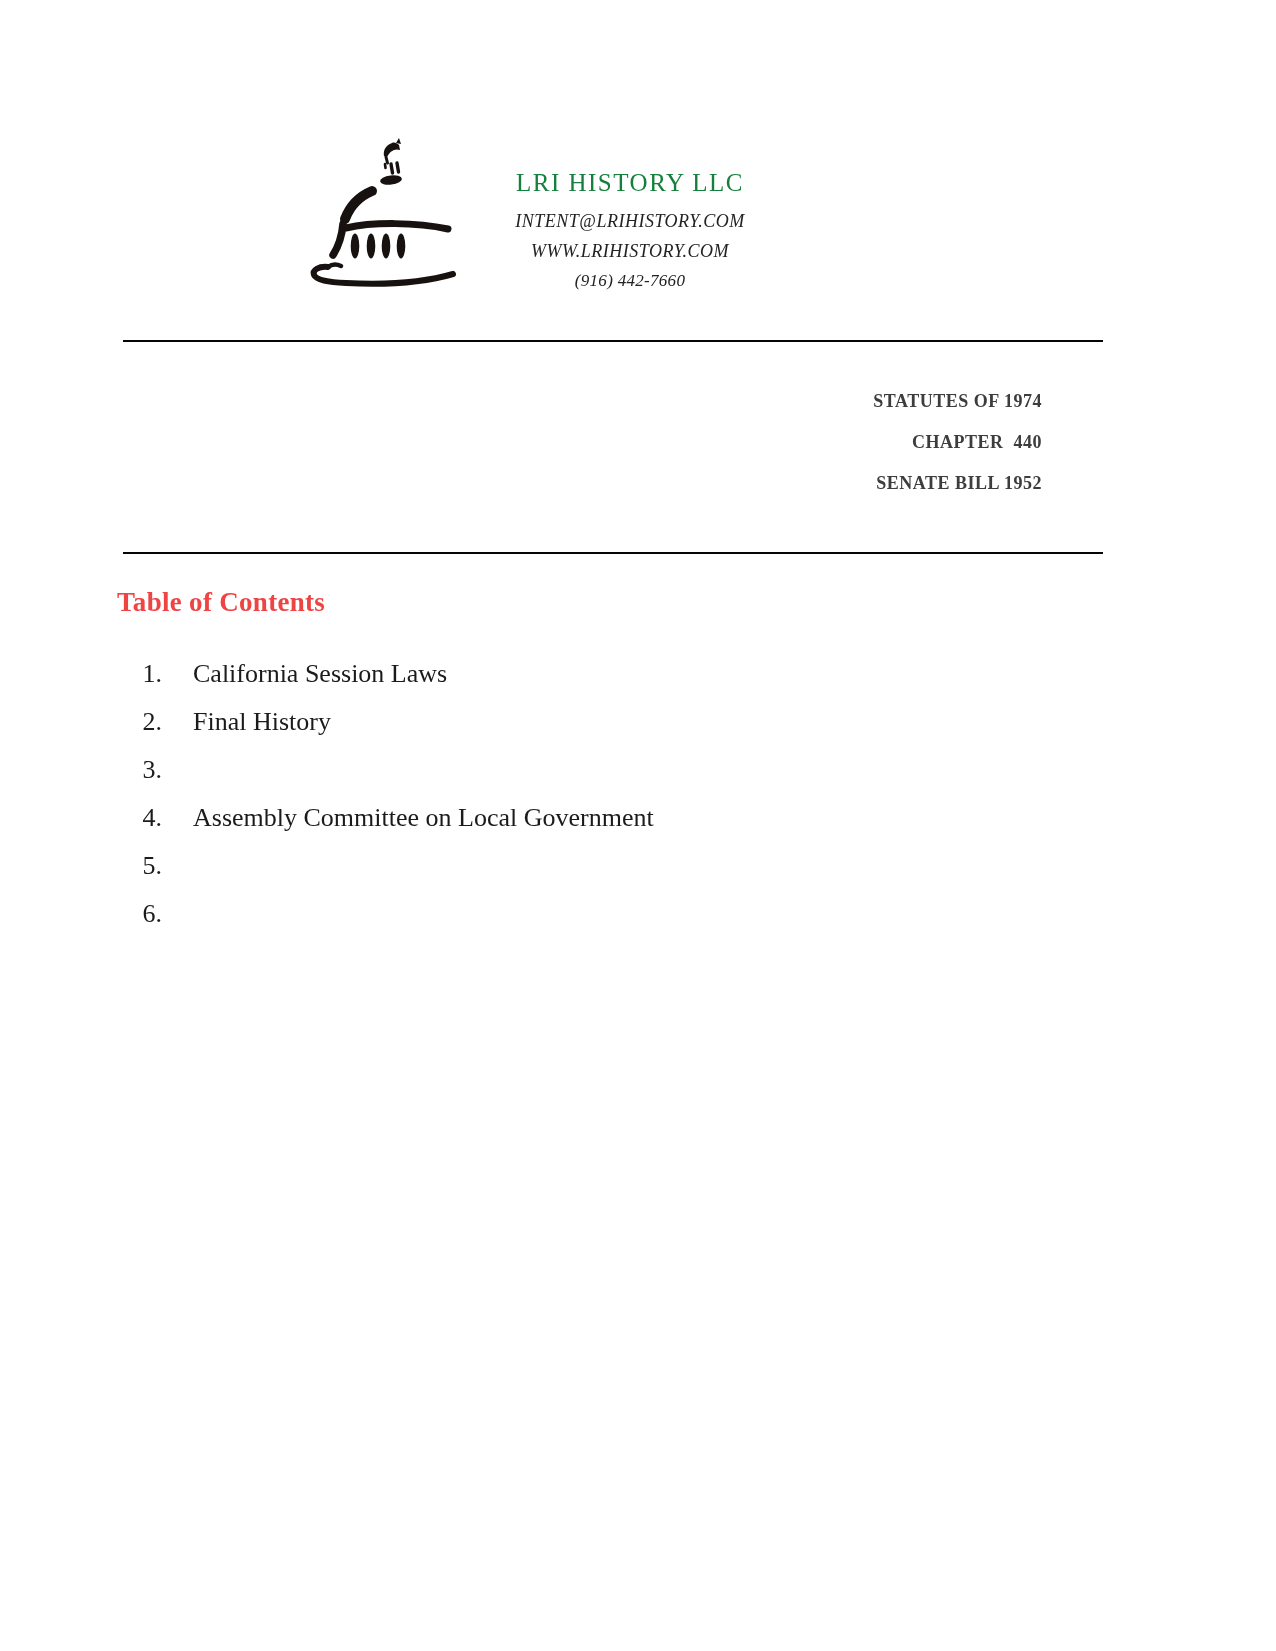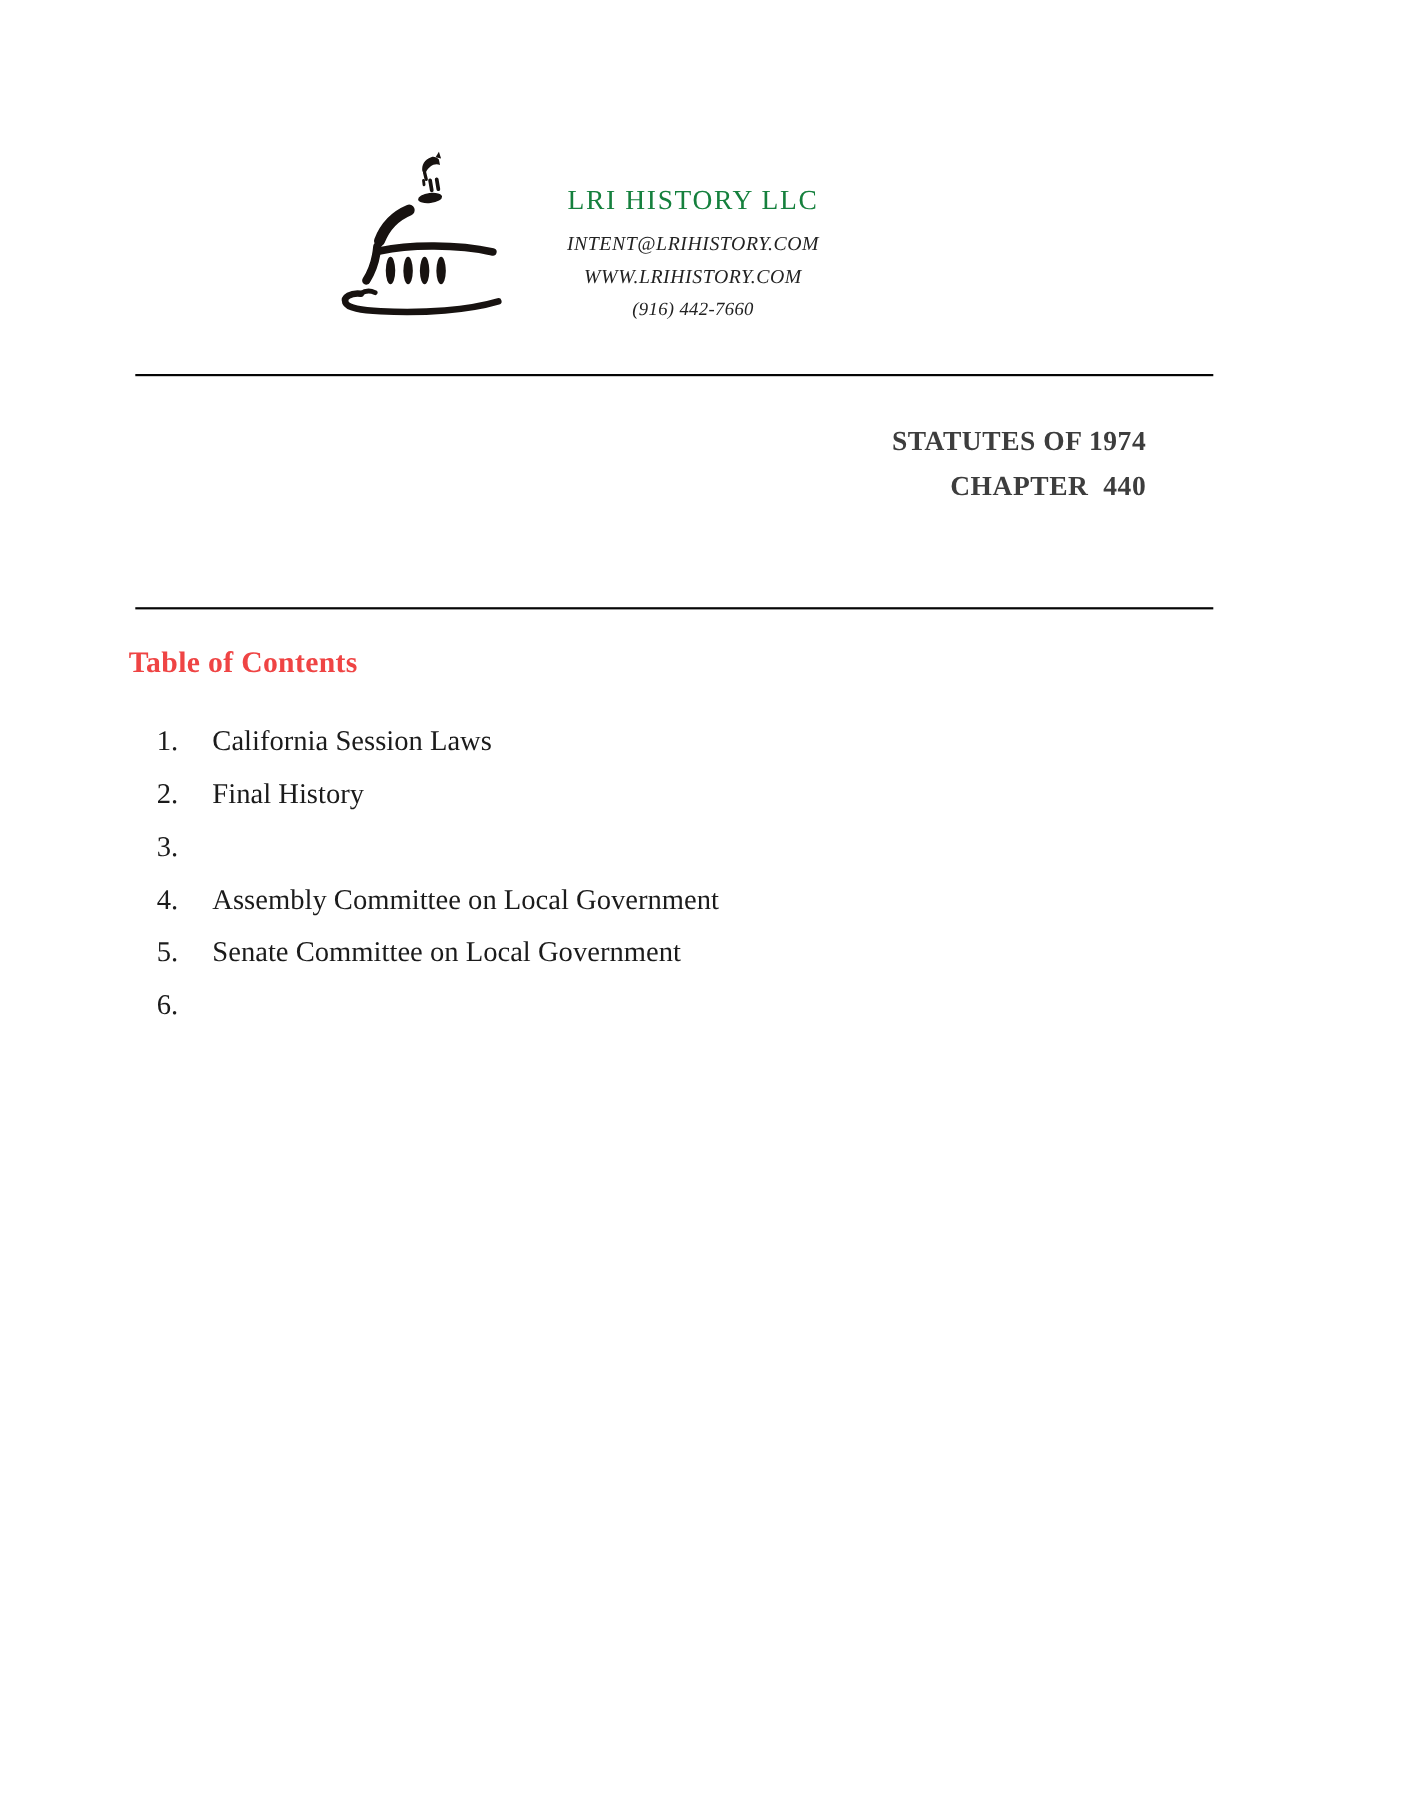--- a/index.html
+++ b/index.html
@@ -35,21 +35,21 @@
     position:absolute;left:123px;width:980px;height:2px;
     background:#050505;
   }
   .rule-top{top:340px;}
   .rule-bottom{top:552px;}
   
   .ref-block{
     position:absolute;top:381px;right:234px;
     text-align:right;
     font-weight:bold;
-    font-size:25px;line-height:41px;
+    font-size:18px;line-height:41px;
     color:#3d3d3d;
     letter-spacing:0.5px;
   }
   .ref-line{white-space:pre;}
   
   .toc-heading{
     position:absolute;left:117px;top:586px;
     font-size:27px;line-height:32px;font-weight:bold;
     color:#ef4444;letter-spacing:0.3px;margin:0;
   }
@@ -107,20 +107,21 @@
     <div class="contact-line">INTENT@LRIHISTORY.COM</div>
     <div class="contact-line">WWW.LRIHISTORY.COM</div>
     <div class="contact-line phone">(916) 442-7660</div>
   </div>
 
   <div class="rule rule-top"></div>
 
   <div class="ref-block">
     <div class="ref-line">STATUTES OF 1974</div>
     <div class="ref-line">CHAPTER  440</div>
+    <div class="ref-line">SENATE BILL 1952</div>
   </div>
 
   <div class="rule rule-bottom"></div>
 
   <h1 class="toc-heading">Table of Contents</h1>
 
   <div class="toc-list">
     <div class="toc-item">
       <span class="toc-num">1.</span>
       <span class="toc-label">California Session Laws</span>
@@ -131,20 +132,19 @@
     </div>
     <div class="toc-item">
       <span class="toc-num">3.</span>
     </div>
     <div class="toc-item">
       <span class="toc-num">4.</span>
       <span class="toc-label">Assembly Committee on Local Government</span>
     </div>
     <div class="toc-item">
       <span class="toc-num">5.</span>
-      <span class="toc-label">Senate Committee on Local Government</span>
     </div>
     <div class="toc-item">
       <span class="toc-num">6.</span>
     </div>
   </div>
 
 </div>
 
 </body></html>

